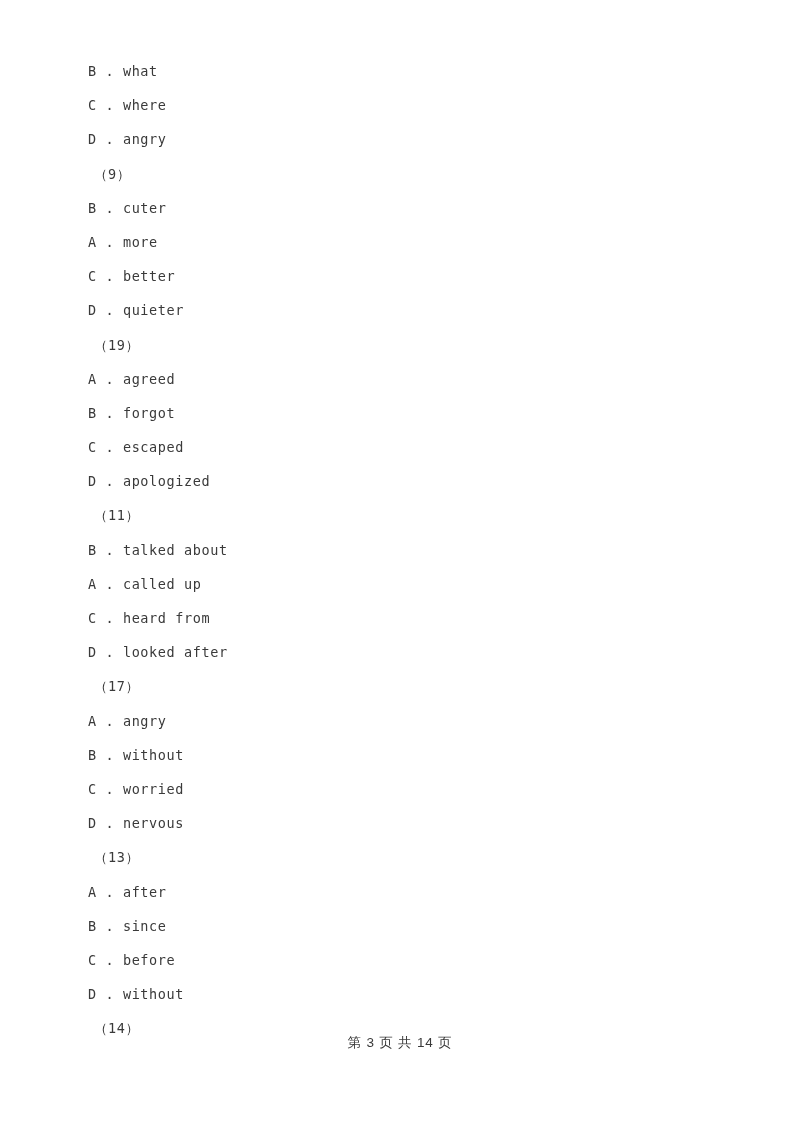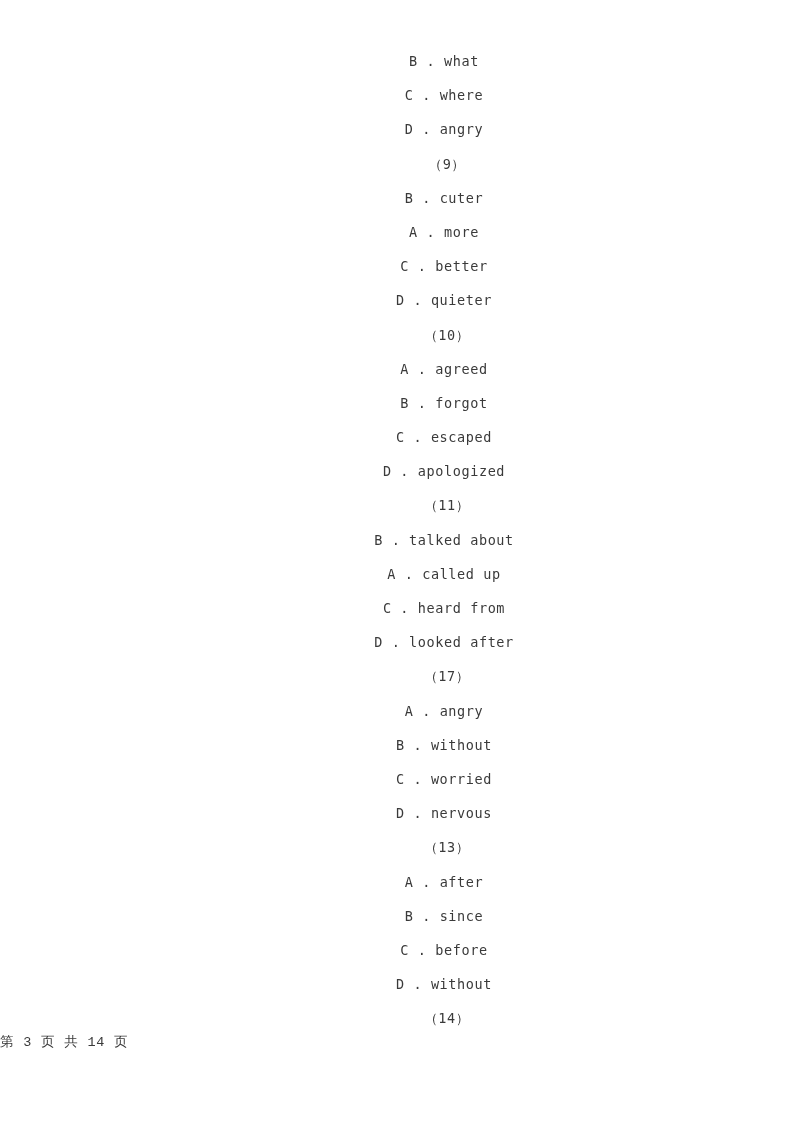--- a/index.html
+++ b/index.html
@@ -21,23 +21,22 @@
     position: relative;
     width: 800px;
     height: 1132px;
     background: #ffffff;
     overflow: hidden;
   }
 
   .content {
     position: absolute;
     left: 0;
-    top: 44px;
+    top: 54px;
     width: 800px;
-    text-align: center;
   }
 
   .line {
     height: 34.2px;
     line-height: 34.2px;
     font-size: 13.5px;
     letter-spacing: 0.6px;
     white-space: pre;
     color: #3a3a3a;
   }
@@ -48,43 +47,44 @@
 
   .line.group {
     padding-left: 94px;
   }
 
   .footer {
     position: absolute;
     left: 0;
     top: 1032px;
     width: 800px;
+    text-align: center;
     font-size: 13.5px;
     line-height: 22px;
     letter-spacing: 0.8px;
     color: #3a3a3a;
     white-space: pre;
-    font-family: Liberation Mono, monospace;
+    font-family: Liberation Sans, sans-serif;
   }
 </style>
 </head>
 <body>
 
 <div class="page">
 
   <div class="content">
       <div class="line option">B . what</div>
       <div class="line option">C . where</div>
       <div class="line option">D . angry</div>
       <div class="line group">（9）</div>
       <div class="line option">B . cuter</div>
       <div class="line option">A . more</div>
       <div class="line option">C . better</div>
       <div class="line option">D . quieter</div>
-      <div class="line group">（10）</div>
+      <div class="line group">（19）</div>
       <div class="line option">A . agreed</div>
       <div class="line option">B . forgot</div>
       <div class="line option">C . escaped</div>
       <div class="line option">D . apologized</div>
       <div class="line group">（11）</div>
       <div class="line option">B . talked about</div>
       <div class="line option">A . called up</div>
       <div class="line option">C . heard from</div>
       <div class="line option">D . looked after</div>
       <div class="line group">（17）</div>

